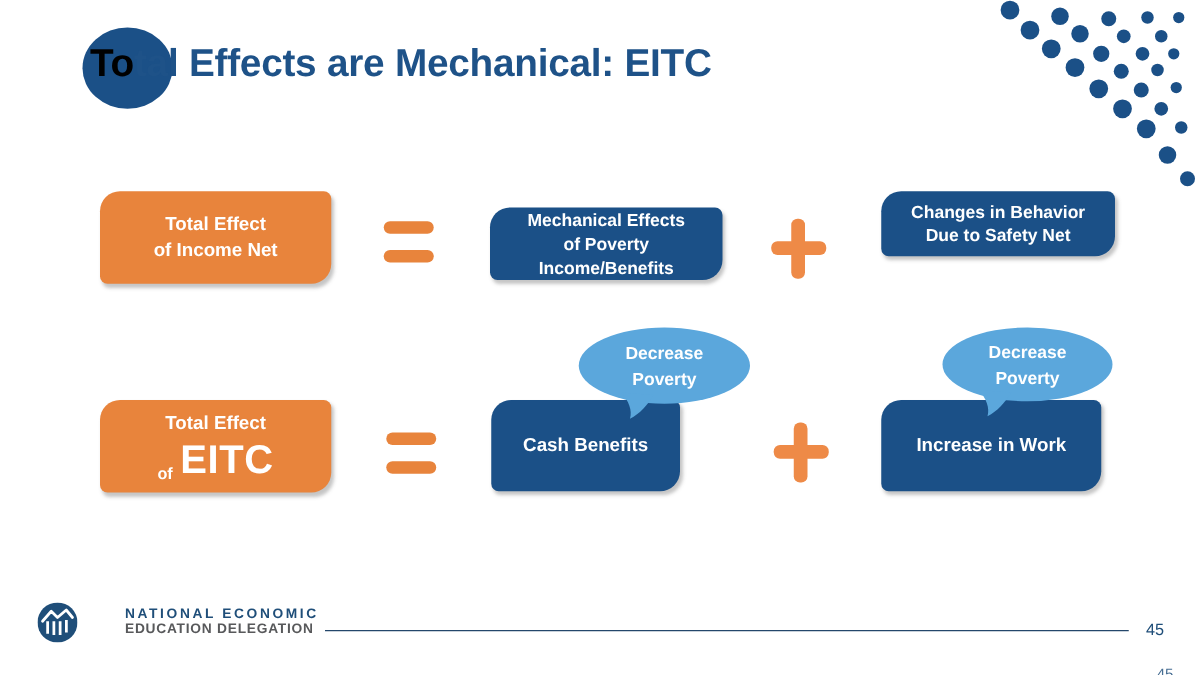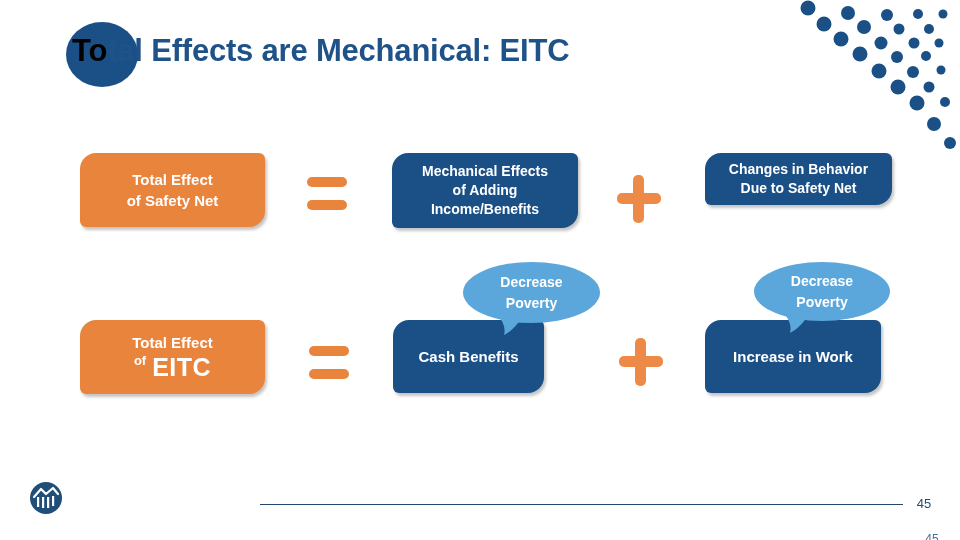--- a/index.html
+++ b/index.html
@@ -48,23 +48,23 @@
     font-weight: 700;
     border-radius: 16px 6px 16px 6px;
     box-shadow: 2px 3px 3px rgba(90, 90, 90, 0.35);
   }
   .box.orange { background: #E8843C; }
   .box.blue   { background: #1B5087; }
 
   .box .ln   { font-size: 15px; line-height: 21px; }
   .box .ln-sm { font-size: 14px; line-height: 19px; }
 
-  .eitc-line { display: flex; align-items: flex-start; justify-content: center; }
+  .eitc-line { display: flex; align-items: flex-end; justify-content: center; }
   .eitc-line .of-small { font-size: 13px; margin-right: 6px; }
-  .eitc-line .eitc-big { font-size: 25px; letter-spacing: 0.5px; }
+  .eitc-line .eitc-big { font-size: 32px; letter-spacing: 0.5px; }
 
   
   .op-equals { position: absolute; width: 40px; height: 33px; }
   .op-equals .bar {
     position: absolute;
     left: 0;
     width: 40px; height: 10px;
     background: #E8843C;
     border-radius: 5px;
   }
@@ -174,31 +174,31 @@
       <circle cx="165" cy="102" r="5"></circle>
     <circle cx="154" cy="124" r="7"></circle>
     <circle cx="170" cy="143" r="6"></circle>
   </svg>
 
   <div class="title-circle"></div>
   <h1 class="slide-title"><span class="overlap">To</span><span>tal Effects are Mechanical: EITC</span></h1>
 
   <div class="box orange" style="left:80px; top:153px; width:185px; height:74px;">
     <div class="ln">Total Effect</div>
-    <div class="ln">of Safety Net</div>
+    <div class="ln">of Income Net</div>
   </div>
 
   <div class="op-equals" style="left:307px; top:177px;">
     <div class="bar top"></div>
     <div class="bar bottom"></div>
   </div>
 
-  <div class="box blue" style="left:392px; top:153px; width:186px; height:75px;">
+  <div class="box blue" style="left:392px; top:166px; width:186px; height:58px;">
     <div class="ln-sm">Mechanical Effects</div>
-    <div class="ln-sm">of Adding</div>
+    <div class="ln-sm">of Poverty</div>
     <div class="ln-sm">Income/Benefits</div>
   </div>
 
   <div class="op-plus" style="left:617px; top:175px;">
     <div class="h"></div>
     <div class="v"></div>
   </div>
 
   <div class="box blue" style="left:705px; top:153px; width:187px; height:52px;">
     <div class="ln-sm">Changes in Behavior</div>
@@ -248,17 +248,21 @@
   </svg>
 
   <svg class="logo-icon" width="32" height="32" viewBox="0 0 32 32">
     <circle cx="16" cy="16" r="16" fill="#1F4E79"></circle>
     <path d="M4 15 L11 7 L16 12 L23 6 L28 12" stroke="#ffffff" stroke-width="2.2" fill="none" stroke-linecap="round" stroke-linejoin="round"></path>
     <rect x="7" y="15" width="2.2" height="10" fill="#ffffff"></rect>
     <rect x="12" y="15" width="2.2" height="11" fill="#ffffff"></rect>
     <rect x="17" y="15" width="2.2" height="11" fill="#ffffff"></rect>
     <rect x="22" y="14" width="2.2" height="10" fill="#ffffff"></rect>
   </svg>
+  <div class="logo-text">
+    <div class="logo-line1">NATIONAL ECONOMIC</div>
+    <div class="logo-line2">EDUCATION DELEGATION</div>
+  </div>
   <div class="footer-line"></div>
   <div class="page-number">45</div>
   <div class="page-number-clipped">45</div>
 
 </div>
 
 </body></html>

